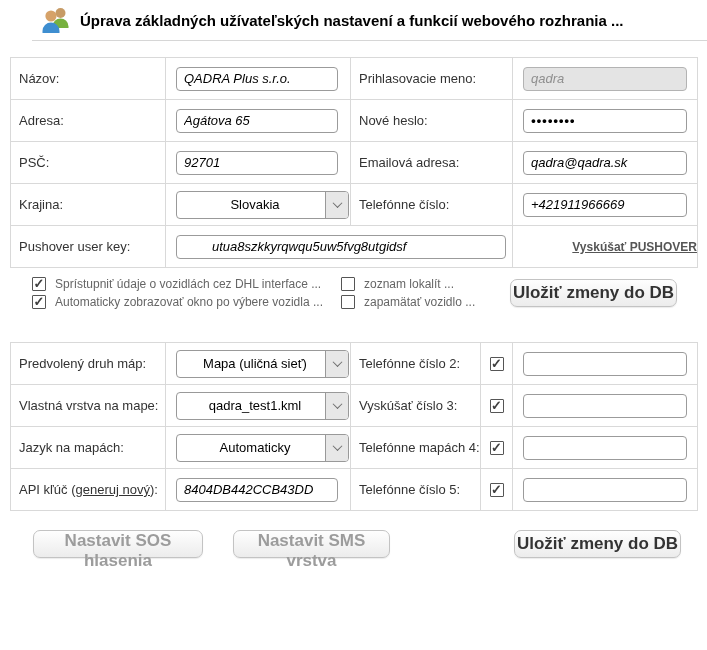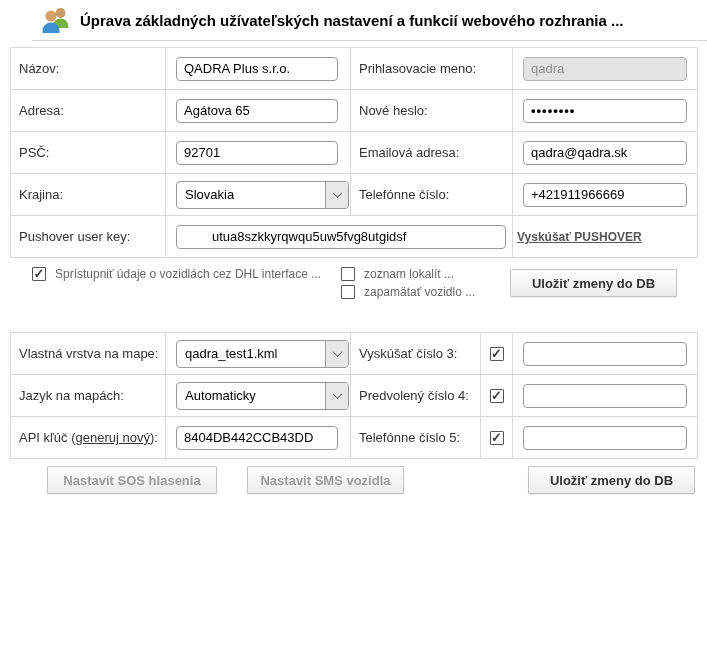--- a/index.html
+++ b/index.html
@@ -22,35 +22,35 @@
   td {
     border:1px solid #d9d9d9; height:42px; vertical-align:middle;
     padding:0 0 0 8px; font-size:13px; color:#333;
   }
   td.ctl { padding-left:10px; }
   td.cbcell { padding:0; text-align:center; }
 
   input.txt {
     width:162px; height:24px; border:1px solid #9b9b9b; border-radius:4px;
     padding:0 7px; font-family:"Liberation Sans", sans-serif; font-size:13px; color:#000;
-    background:#fff; outline:none;
+    background:#fff; outline:none;font-style:italic;
   }
   input.wide { width:330px;padding-left:35px; }
   input.right { width:164px; }
   input.txt:disabled, input.dis {
     background:#e4e4e4; border-color:#b3b3b3; color:#8f8f8f;
   }
   input.pwd { letter-spacing:1px; font-weight:bold; }
 
   .select {
     width:173px; height:28px; border:1px solid #999; border-radius:4px;
     background:#fff; display:flex; align-items:center; position:relative;
     font-size:13px; color:#000; cursor:default;
   }
-  .select .sel-text { padding-left:8px; flex:1 1 auto; white-space:nowrap; overflow:hidden; }
+  .select .sel-text { padding-left:8px; flex:1 1 auto; white-space:nowrap; overflow:hidden;text-align:center; }
   .select .sel-arrow {
     width:23px; height:100%; border-left:1px solid #999; background:#e7e7e7;
     border-radius:0 3px 3px 0; display:flex; align-items:center; justify-content:center;
   }
   .chev {
     width:7px; height:7px; border-right:1.5px solid #6e6e6e; border-bottom:1.5px solid #6e6e6e;
     transform:rotate(45deg) translate(-1px,-1px);
   }
 
   
@@ -63,55 +63,55 @@
 
   .cb-section { display:flex; align-items:flex-start; padding-left:32px; margin-top:9px; height:40px; }
   .cb-col { display:flex; flex-direction:column; gap:4px; }
   .cb-col1 { width:309px; }
   .cb-col2 { width:169px; }
   .cb-row { display:flex; align-items:center; gap:9px; }
   .cb-label { font-size:12px; color:#666; white-space:nowrap; }
 
   
   .btn {
-    height:28px; border:1px solid #c3c3c3; border-radius:1px;
+    height:28px; border:1px solid #c3c3c3; border-radius:7px;
     background:linear-gradient(#fefefe,#ececec);
     box-shadow:0 1px 1px rgba(0,0,0,0.08);
-    font-family:"Liberation Sans", sans-serif; font-size:13px; font-weight:bold; color:#333;
+    font-family:"Liberation Sans", sans-serif; font-size:17px; font-weight:bold; color:#333;
     cursor:pointer;
   }
   .btn.gray { color:#9c9c9c; }
   .btn.save1 { width:167px; margin-top:2px; }
 
   .link {
     font-size:12px; font-weight:bold; color:#555; text-decoration:underline; cursor:pointer;
   }
-  td.linkcell { text-align:left; padding-left:4px; }
+  td.linkcell { text-align:right; padding-left:4px; }
   .inline-link { font-size:13px; color:#333; text-decoration:underline; cursor:pointer; }
 
   .gap-t2 { height:25px; }
-  .footer { display:flex; align-items:center; margin-top:7px; padding-left:47px; }
+  .footer { display:flex; align-items:center; margin-top:19px; padding-left:33px; }
   .footer .b1 { width:170px; }
   .footer .b2 { width:157px; margin-left:30px; }
   .footer .b3 { width:167px; margin-left:124px; }
 </style>
 </head>
 <body>
 
 <div class="header">
   <svg class="icon" viewBox="0 0 32 30">
     <circle cx="20.5" cy="8" r="5" fill="#c79b66"></circle>
     <path d="M12.5 21.5 a8 8 0 0 1 16 0 l0 1.5 -16 0 z" fill="#77b13f"></path>
     <circle cx="11" cy="11" r="5.6" fill="#d6a269"></circle>
     <path d="M2.5 26 a8.5 8.5 0 0 1 17 0 l0 2 -17 0 z" fill="#3e8ed0"></path>
   </svg>
   <span class="title">Úprava základných užívateľských nastavení a funkcií webového rozhrania ...</span>
 </div>
 
-<table style="margin-top:6px;">
+<table style="margin-top:16px;">
   <colgroup>
       <col style="width:155px">
       <col style="width:185px">
       <col style="width:162px">
       <col style="width:185px">
     </colgroup>
   <tbody>
       <tr>
     <td>Názov:</td>
     <td class="ctl"><input class="txt" type="text" value="QADRA Plus s.r.o." style=""></td>
@@ -150,20 +150,24 @@
   </tr>
 </tbody>
   </table>
 
 <div class="cb-section">
   <div class="cb-col cb-col1">
     <div class="cb-row">
       <span class="cb checked"></span>
       <span class="cb-label">Sprístupniť údaje o vozidlách cez DHL interface ...</span>
     </div>
+    <div class="cb-row">
+      <span class="cb checked"></span>
+      <span class="cb-label">Automaticky zobrazovať okno po výbere vozidla ...</span>
+    </div>
   </div>
   <div class="cb-col cb-col2">
     <div class="cb-row">
       <span class="cb"></span>
       <span class="cb-label">zoznam lokalít ...</span>
     </div>
     <div class="cb-row">
       <span class="cb"></span>
       <span class="cb-label">zapamätať vozidlo ...</span>
     </div>
@@ -176,20 +180,34 @@
 <table>
   <colgroup>
       <col style="width:155px">
       <col style="width:185px">
       <col style="width:130px">
       <col style="width:32px">
       <col style="width:185px">
     </colgroup>
   <tbody>
   <tr>
+    <td>Predvolený druh máp:</td>
+    <td class="ctl">
+      <div class="select">
+        <span class="sel-text">Mapa (uličná sieť)</span>
+        <span class="sel-arrow">
+              <span class="chev"></span>
+            </span>
+      </div>
+    </td>
+    <td>Telefónne číslo 2:</td>
+    <td class="cbcell"><span class="cb checked"></span></td>
+    <td class="ctl"><input class="txt right" type="text" value="" style=""></td>
+  </tr>
+  <tr>
     <td>Vlastná vrstva na mape:</td>
     <td class="ctl">
       <div class="select">
         <span class="sel-text">qadra_test1.kml</span>
         <span class="sel-arrow">
               <span class="chev"></span>
             </span>
       </div>
     </td>
     <td>Vyskúšať číslo 3:</td>
@@ -199,31 +217,31 @@
   <tr>
     <td>Jazyk na mapách:</td>
     <td class="ctl">
       <div class="select">
         <span class="sel-text">Automaticky</span>
         <span class="sel-arrow">
               <span class="chev"></span>
             </span>
       </div>
     </td>
-    <td>Predvolený číslo 4:</td>
+    <td>Telefónne mapách 4:</td>
     <td class="cbcell"><span class="cb checked"></span></td>
     <td class="ctl"><input class="txt right" type="text" value="" style=""></td>
   </tr>
   <tr>
     <td><span>API kľúč (</span><span class="inline-link">generuj nový</span><span>):</span></td>
     <td class="ctl"><input class="txt" type="text" value="8404DB442CCB43DD" style=""></td>
     <td>Telefónne číslo 5:</td>
     <td class="cbcell"><span class="cb checked"></span></td>
     <td class="ctl"><input class="txt right" type="text" value="" style=""></td>
   </tr>
 </tbody>
   </table>
 
 <div class="footer">
   <button class="btn gray b1">Nastavit SOS hlasenia</button>
-  <button class="btn gray b2">Nastavit SMS vozidla</button>
+  <button class="btn gray b2">Nastavit SMS vrstva</button>
   <button class="btn b3">Uložiť zmeny do DB</button>
 </div>
 
 </body></html>

